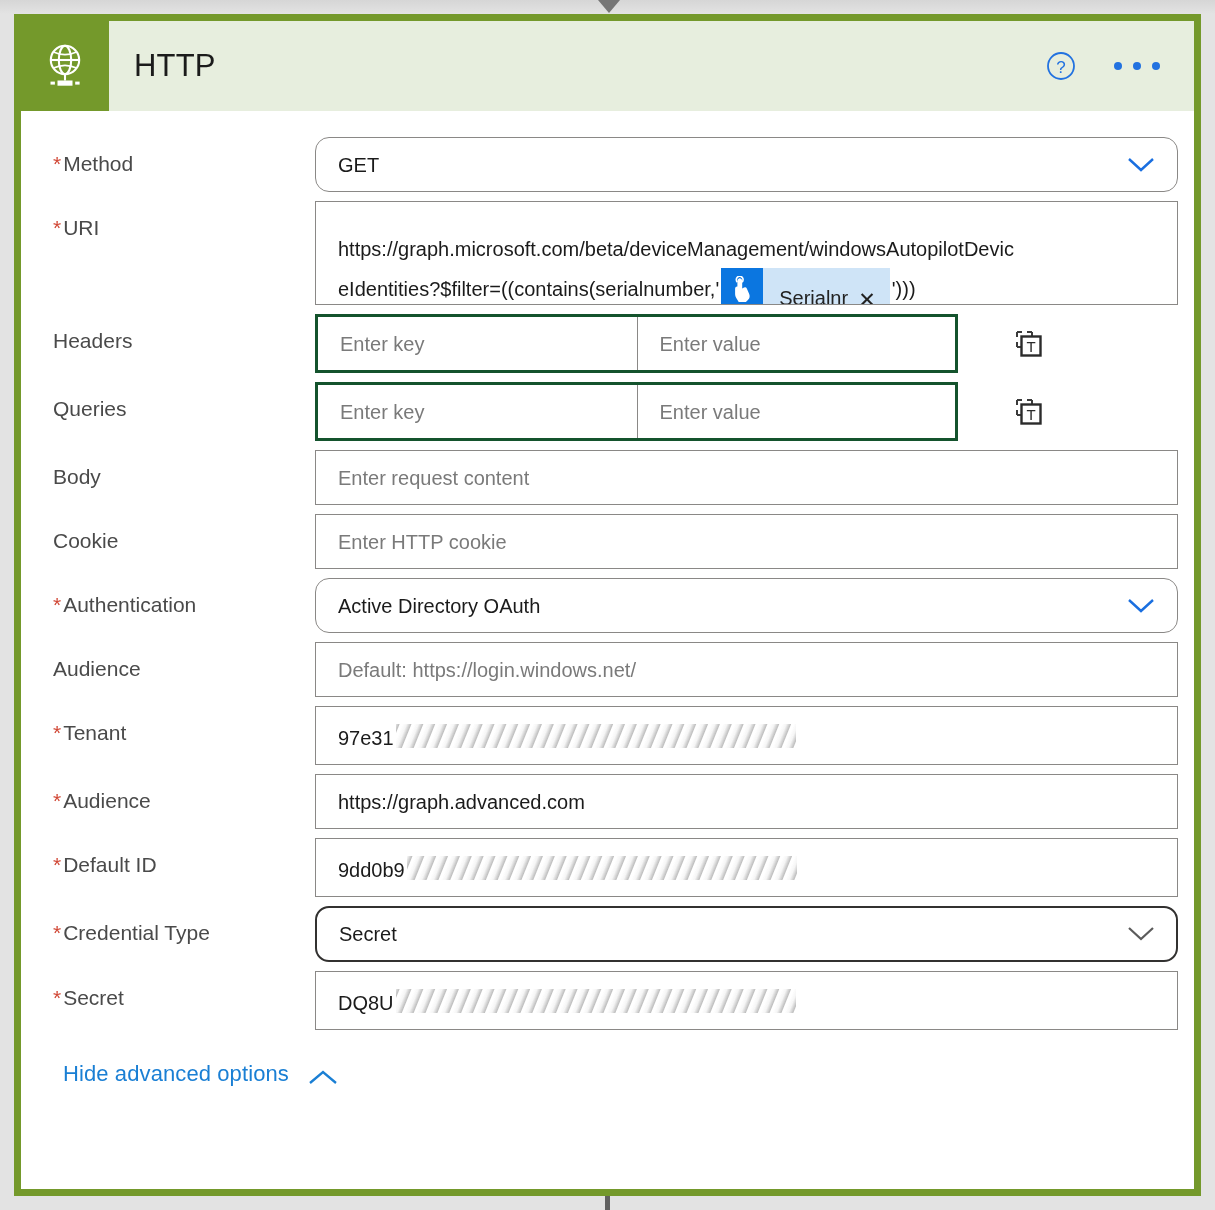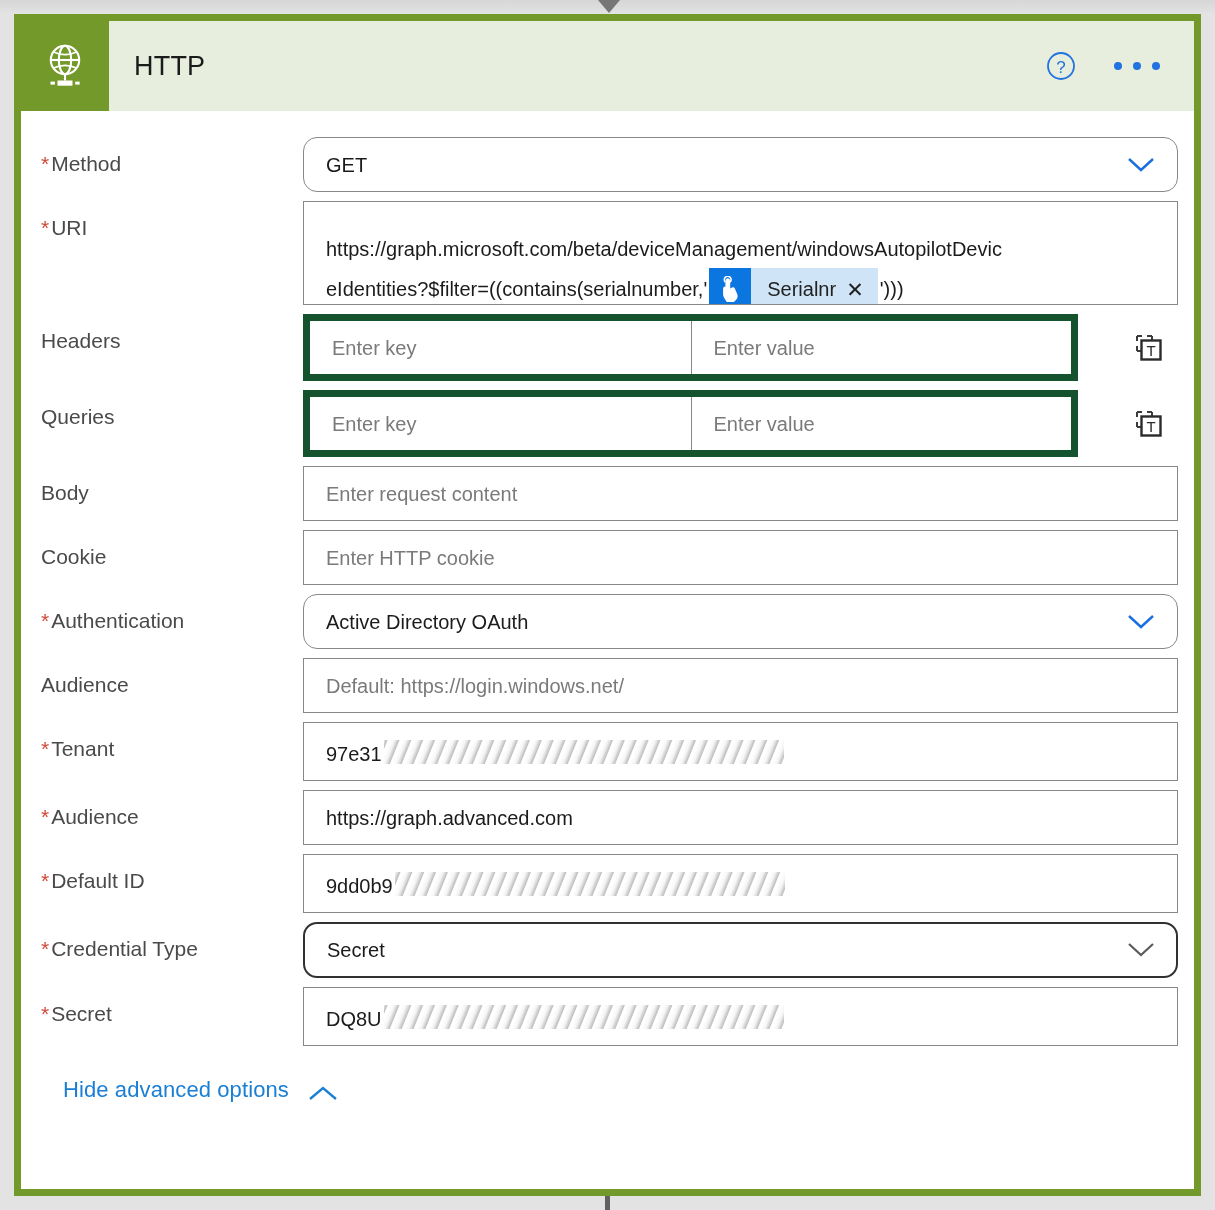--- a/index.html
+++ b/index.html
@@ -65,21 +65,21 @@
   .header-iconbox {
     width: 88px;
     height: 90px;
     background: #74992b;
     display: flex;
     align-items: center;
     justify-content: center;
     flex: 0 0 88px;
   }
   .header-title {
-    font-size: 27px;
+    font-size: 31px;
     color: #1b1b1b;
     margin-left: 25px;
     font-weight: 400;
     letter-spacing: 0.2px;
     flex: 1 1 auto;
   }
   .header-actions {
     display: flex;
     align-items: center;
     gap: 38px;
@@ -102,21 +102,21 @@
   .card-body {
     padding: 26px 0 0 0;
     background: #fff;
     height: 1078px;
     box-sizing: border-box;
   }
   .row {
     display: flex;
     align-items: flex-start;
     margin-bottom: 9px;
-    padding-left: 20px;
+    padding-left: 32px;
     padding-right: 16px;
   }
   .label {
     width: 262px;
     flex: 0 0 262px;
     font-size: 21px;
     color: #4a4a4a;
     padding-top: 14px;
     line-height: 1.2;
     white-space: nowrap;
@@ -167,21 +167,21 @@
     line-height: 58px;
     height: 104px;
     overflow: hidden;
     white-space: nowrap;
   }
   .uri-line { display: block; height: 46px; }
   .uri-line2 { display: flex; align-items: center; height: 46px; }
 
   .token {
     display: inline-flex;
-    align-items: center;
+    align-items: flex-end;
     background: #cfe4f7;
     height: 42px;
     margin: 0 2px;
     vertical-align: middle;
     line-height: normal;
   }
   .token-icon {
     width: 42px; height: 42px;
     background: #0b76e0;
     display: flex;
@@ -199,22 +199,22 @@
     font-size: 21px;
     color: #222;
     padding: 0 14px 0 0;
     cursor: pointer;
     line-height: 1;
   }
 
   
   .kv {
     display: flex;
-    width: 775px;
-    border: 7px solid #14532d;
+    width: 643px;
+    border: 3px solid #14532d;
     box-sizing: border-box;
   }
   .kv-cell {
     flex: 1 1 50%;
     min-height: 53px;
     font-size: 20px;
     color: #7a7a7a;
     padding: 14px 16px 13px 22px;
     box-sizing: border-box;
     display: flex;

